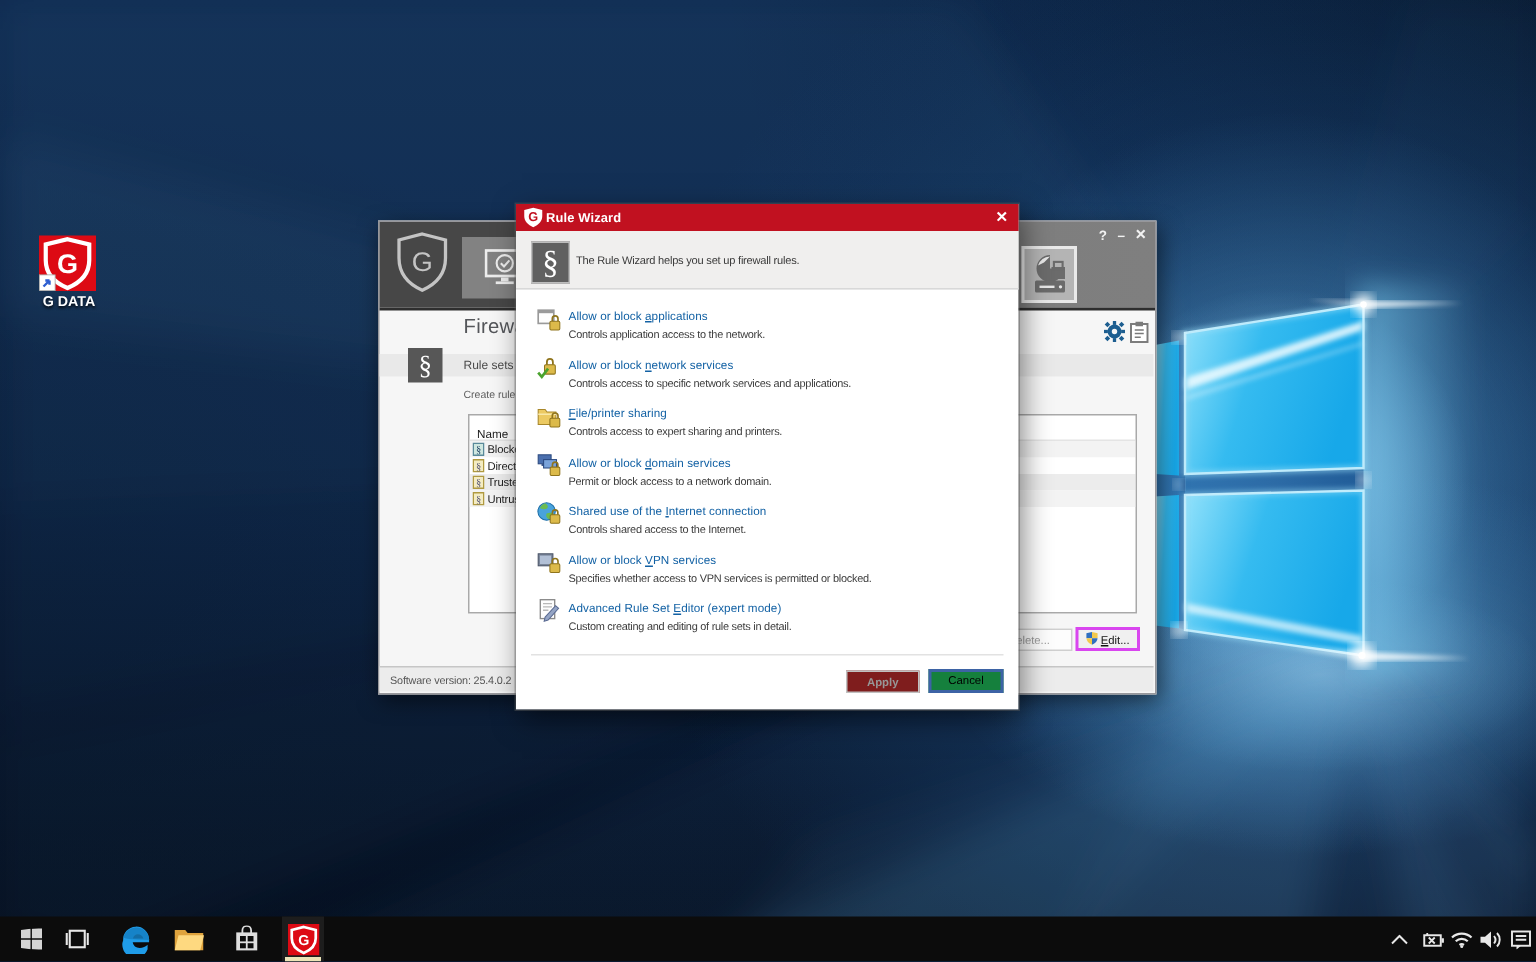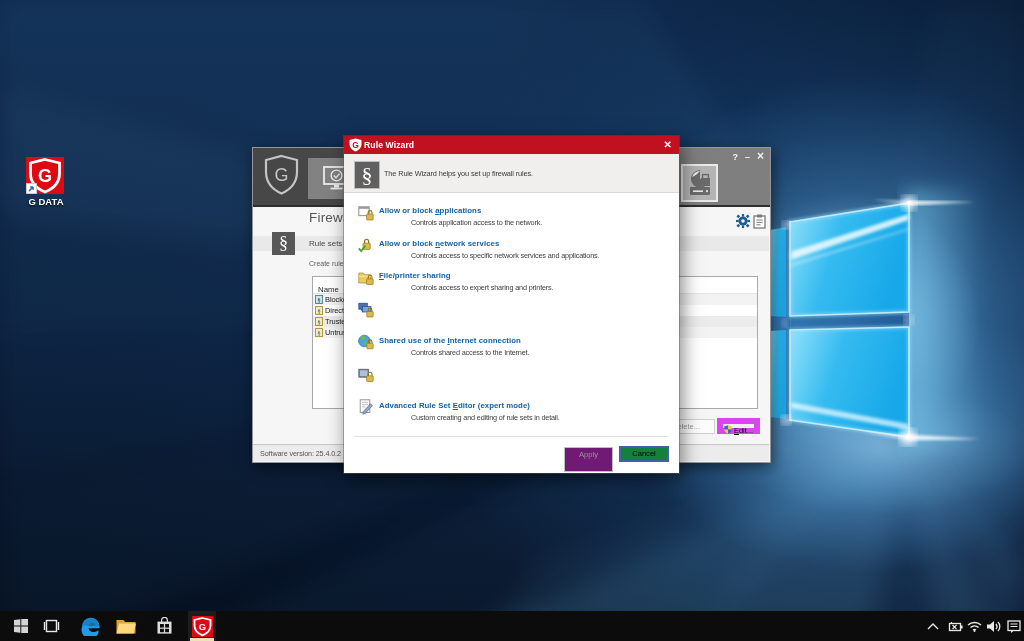--- a/index.html
+++ b/index.html
@@ -28,43 +28,43 @@
   #fw-par{left:19px;top:84px;width:23px;height:23px;background:#575757;color:#fff;
           font-family:"Liberation Serif",serif;font-size:18px;text-align:center;line-height:22px;}
   #fw-ruleset{left:56px;top:91px;font-size:8px;color:#4a4a4a;}
   #fw-create{left:56px;top:112px;font-size:7px;color:#5f5f5f;}
   #fw-list{left:59px;top:128px;width:444px;height:131px;background:#fff;border:1px solid #a9a9a9;overflow:hidden;}
   .fw-row{position:absolute;left:0;width:444px;height:11px;font-size:7.5px;color:#222;line-height:11px;letter-spacing:-0.1px;white-space:nowrap;}
   .fw-row svg{vertical-align:-1.5px;margin:0 2px 0 2px;}
   #fw-name{left:5px;top:8px;font-size:7.8px;color:#1d1d1d;position:absolute;}
   #fw-btn-del{left:404px;top:271px;width:58px;height:15px;background:#fdfdfd;border:1px solid #cfcfcf;
       box-sizing:border-box;color:#9a9a9a;font-size:7.5px;text-align:center;line-height:13px;}
-  #fw-btn-edit{left:464px;top:270px;width:43px;height:16px;background:#f0f0f0;border:6px solid #d946ef;
+  #fw-btn-edit{left:464px;top:270px;width:43px;height:16px;background:#f0f0f0;border:2px solid #d946ef;
       box-sizing:border-box;color:#111;font-size:7.5px;text-align:center;line-height:14px;}
   #fw-status{left:0;top:296px;width:516px;height:17px;background:#ececec;border-top:1px solid #c6c6c6;
       font-size:7.2px;color:#555;letter-spacing:-0.1px;line-height:17px;padding-left:7px;box-sizing:border-box;}
   #fw-gear{left:483px;top:66px;}
   #fw-clip{left:500px;top:66px;}
   
   #dlg{left:344px;top:136px;width:335px;height:337px;background:#fff;
        outline:1px solid rgba(90,90,90,0.45);box-shadow:3px 6px 18px rgba(0,0,0,.5);}
   #dlg-tb{left:0;top:0;width:335px;height:18px;background:#c11120;}
   #dlg-tb .t{position:absolute;left:20px;top:4px;color:#fff;font-weight:bold;font-size:8.6px;letter-spacing:0.1px;}
   #dlg-x{position:absolute;right:7px;top:3px;color:#fff;font-size:10px;font-weight:bold;}
   #dlg-hd{left:0;top:18px;width:335px;height:39px;background:#f0efee;border-bottom:1px solid #d8d8d8;box-sizing:border-box;}
   #dlg-par{position:absolute;left:10px;top:7px;width:24px;height:26px;background:#606060;border:1px solid #bdbdbd;
      color:#fff;font-family:"Liberation Serif",serif;font-size:22px;text-align:center;line-height:26px;}
   #dlg-hd .t{position:absolute;left:40px;top:15px;font-size:7.4px;letter-spacing:-0.15px;color:#3a3a3a;}
   .item{position:absolute;left:35px;}
-  .item .l{font-size:7.8px;font-weight:bold;color:#1261a4;letter-spacing:0.05px;white-space:nowrap;}
-  .item .d{font-size:7.3px;color:#3d3d3d;letter-spacing:-0.18px;margin-top:3px;white-space:nowrap;margin-left:32px;}
+  .item .l{font-size:7.8px;font-weight:normal;color:#1261a4;letter-spacing:0.05px;white-space:nowrap;}
+  .item .d{font-size:7.3px;color:#3d3d3d;letter-spacing:-0.18px;margin-top:3px;white-space:nowrap;}
   .iic{position:absolute;left:14px;width:17px;height:17px;}
   #dlg-sep{left:10px;top:300px;width:315px;height:1px;background:#e2e2e2;}
-  #dlg-apply{left:220px;top:311px;width:49px;height:25px;background:#701a75;border:1px solid #c0c0c0;
-     box-sizing:border-box;color:#979797;font-size:7.6px;text-align:center;line-height:13px;}
+  #dlg-apply{left:220px;top:311px;width:49px;height:15px;background:#7f1d1d;border:1px solid #c0c0c0;
+     box-sizing:border-box;color:#979797;font-size:7.6px;text-align:center;line-height:13px;font-weight:bold;}
   #dlg-cancel{left:275px;top:310px;width:50px;height:16px;background:#15803d;border:2px solid #3d63a5;
      box-sizing:border-box;color:#000;font-size:7.6px;text-align:center;line-height:12px;}
   
   #tb{left:0;top:611px;width:1024px;height:30px;background:#0c0c0c;}
   .tbi{position:absolute;top:0;height:30px;display:flex;align-items:center;justify-content:center;}
 </style>
 </head>
 <body>
 <svg id="wall" class="abs" width="1024" height="641" viewBox="0 0 1024 641">
   <defs>
@@ -323,39 +323,47 @@
     <div class="d">Controls access to expert sharing and printers.</div>
   </div>
 
   <svg class="iic" style="top:166px;" viewBox="0 0 17 17">
     <rect x="0.8" y="1.2" width="8.6" height="6" fill="#4a6fae" stroke="#2c4a80" stroke-width="0.7"></rect>
     <rect x="3" y="7.4" width="4" height="1.2" fill="#2c4a80"></rect>
     <rect x="4.4" y="4.4" width="8.6" height="5.6" fill="#7aa3da" stroke="#2c4a80" stroke-width="0.7"></rect>
     <rect x="8.8" y="9.4" width="6.4" height="5.6" rx="0.8" fill="#dcba4a" stroke="#8f741c" stroke-width="0.7"></rect>
     <path d="M10.3 9.4 v-1.5 a1.8 1.8 0 0 1 3.6 0 v1.5" fill="none" stroke="#8f741c" stroke-width="1.1"></path>
   </svg>
+  <div class="item" style="top:167.5px;">
+    <div class="l">Allow or block <u>d</u>omain services</div>
+    <div class="d">Permit or block access to a network domain.</div>
+  </div>
 
   <svg class="iic" style="top:198px;" viewBox="0 0 17 17">
     <circle cx="6.4" cy="7" r="5.8" fill="#49a3dc" stroke="#1d6ea8" stroke-width="0.7"></circle>
     <path d="M1.8 4.6 a5.8 5.8 0 0 1 3.6 -3.1 c1.7 0.9 2.4 2.3 1.4 3.3 C5.7 5.9 3.9 5.6 1.8 4.6 Z" fill="#6bbb50"></path>
     <path d="M6.4 8.4 c2.1 -0.9 4 -0.5 5.2 0.7 a5.8 5.8 0 0 1 -3.8 3.1 C6.4 11.5 5.7 9.6 6.4 8.4 Z" fill="#6bbb50"></path>
     <rect x="8.8" y="9.2" width="6.4" height="5.6" rx="0.8" fill="#dcba4a" stroke="#8f741c" stroke-width="0.7"></rect>
     <path d="M10.3 9.2 v-1.5 a1.8 1.8 0 0 1 3.6 0 v1.5" fill="none" stroke="#8f741c" stroke-width="1.1"></path>
   </svg>
   <div class="item" style="top:200px;">
     <div class="l">Shared use of the <u>I</u>nternet connection</div>
     <div class="d">Controls shared access to the Internet.</div>
   </div>
 
   <svg class="iic" style="top:231px;" viewBox="0 0 17 17">
     <rect x="0.8" y="2.2" width="9.8" height="8" fill="#7a869a" stroke="#4a5468" stroke-width="0.7"></rect>
     <rect x="2" y="3.4" width="7.4" height="5.6" fill="#b2c0d6"></rect>
     <rect x="8.6" y="8.8" width="6.6" height="5.8" rx="0.8" fill="#dcba4a" stroke="#8f741c" stroke-width="0.7"></rect>
     <path d="M10.2 8.8 v-1.6 a1.9 1.9 0 0 1 3.8 0 v1.6" fill="none" stroke="#8f741c" stroke-width="1.1"></path>
   </svg>
+  <div class="item" style="top:232.5px;">
+    <div class="l">Allow or block <u>V</u>PN services</div>
+    <div class="d">Specifies whether access to VPN services is permitted or blocked.</div>
+  </div>
 
   <svg class="iic" style="top:263px;" viewBox="0 0 17 17">
     <rect x="2.2" y="0.8" width="9.6" height="12.6" fill="#fdfdfd" stroke="#8a8a8a" stroke-width="0.9"></rect>
     <path d="M4 3.4 h6 M4 5.6 h6 M4 7.8 h3.6" stroke="#b8b8b8" stroke-width="0.9"></path>
     <path d="M5.4 12.4 L12.4 4.8 L14.4 6.6 L7.4 14.4 L4.8 15.2 Z" fill="#95a5c5" stroke="#5a6a92" stroke-width="0.7"></path>
   </svg>
   <div class="item" style="top:265px;">
     <div class="l">Advanced Rule Set <u>E</u>ditor (expert mode)</div>
     <div class="d">Custom creating and editing of rule sets in detail.</div>
   </div>

